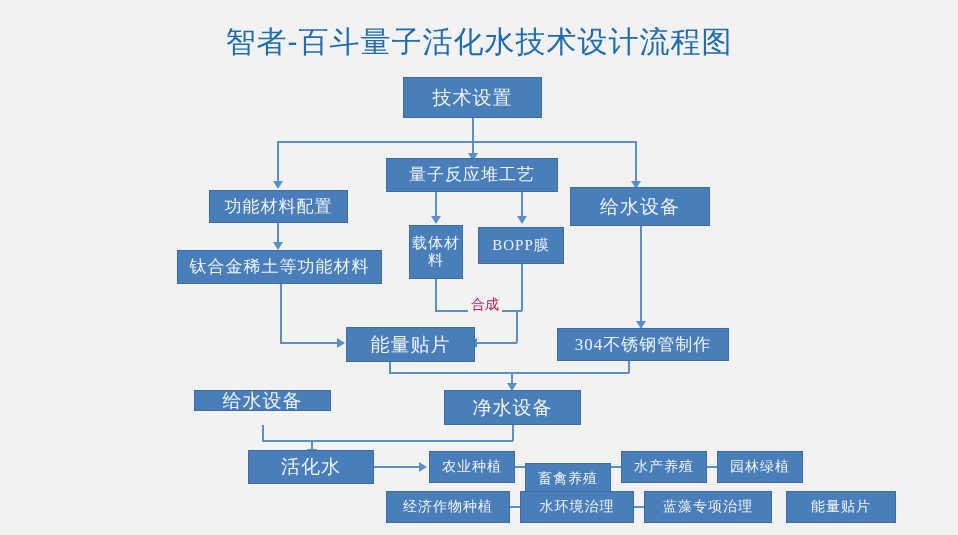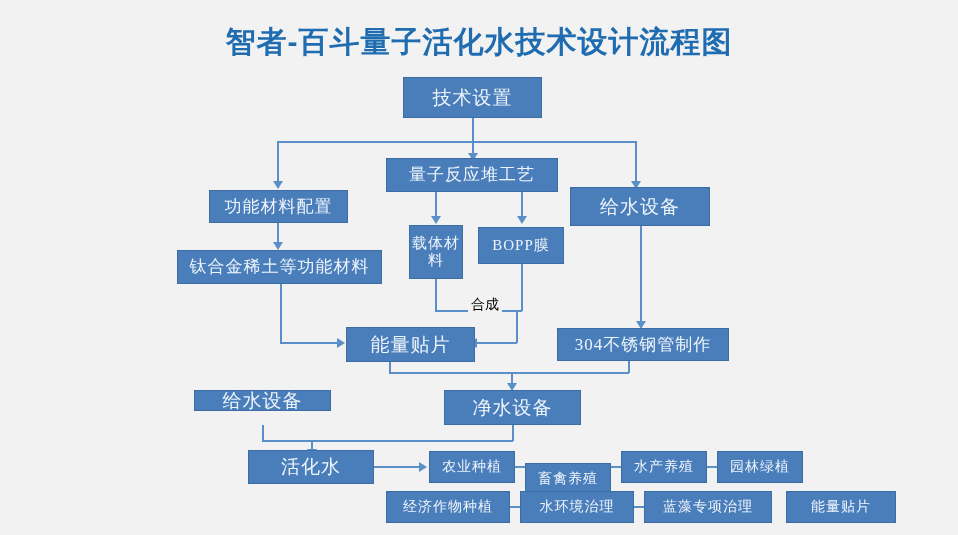--- a/index.html
+++ b/index.html
@@ -7,21 +7,21 @@
     width:958px;height:535px;
     background:#f2f2f2;
     font-family:"Liberation Sans","DejaVu Sans",sans-serif;
     overflow:hidden;
   }
   #canvas{position:relative;width:958px;height:535px;}
 
   #title{
     position:absolute;left:0;top:22px;width:958px;
     text-align:center;
-    font-size:30px;font-weight:bold;
+    font-size:30px;font-weight:normal;
     color:#1f6cb0;
     letter-spacing:1px;
     white-space:nowrap;
   }
 
   .node{
     position:absolute;
     box-sizing:border-box;
     background:#4a7ebb;
     border:1px solid #3e6da6;
@@ -60,21 +60,21 @@
   .arrow-r{
     border-top:5px solid transparent;
     border-bottom:5px solid transparent;
     border-left:8px solid #5b8fc9;
   }
 
   .edge-label{
     position:absolute;
     font-family:"Liberation Serif","DejaVu Serif",serif;
     font-size:14px;
-    color:#000000;
+    color:#be185d;
     background:#f2f2f2;
     padding:0 3px;
     white-space:nowrap;
   }
 </style>
 </head>
 <body>
 
 <div id="canvas">
 

